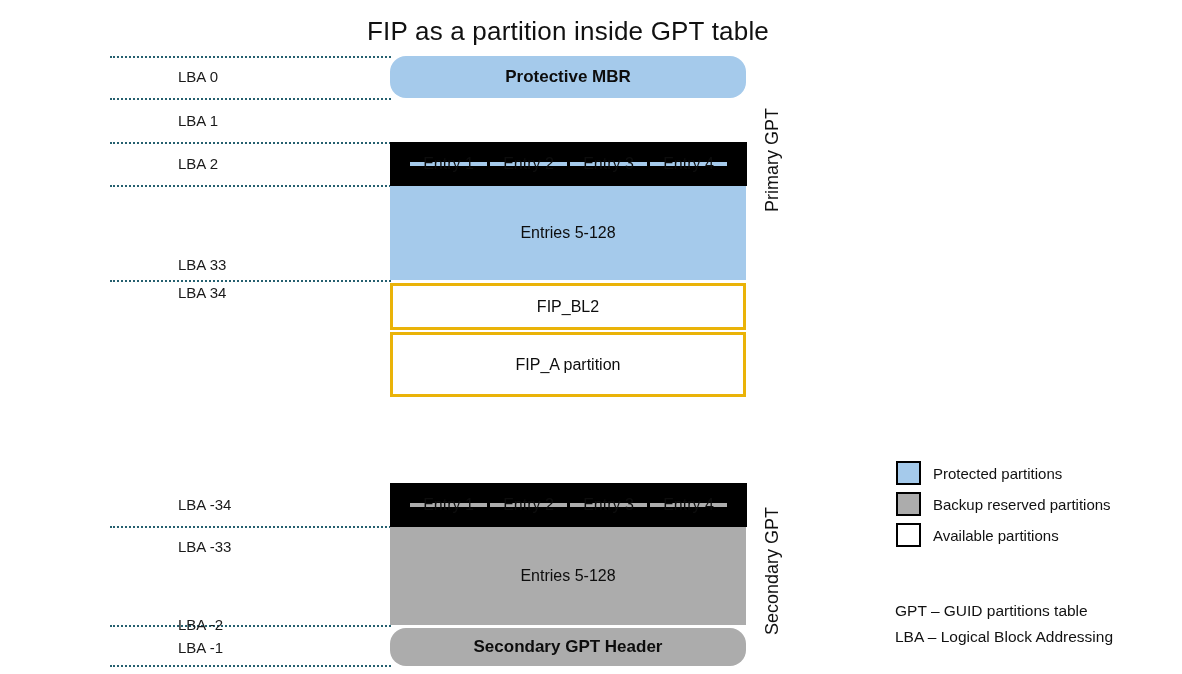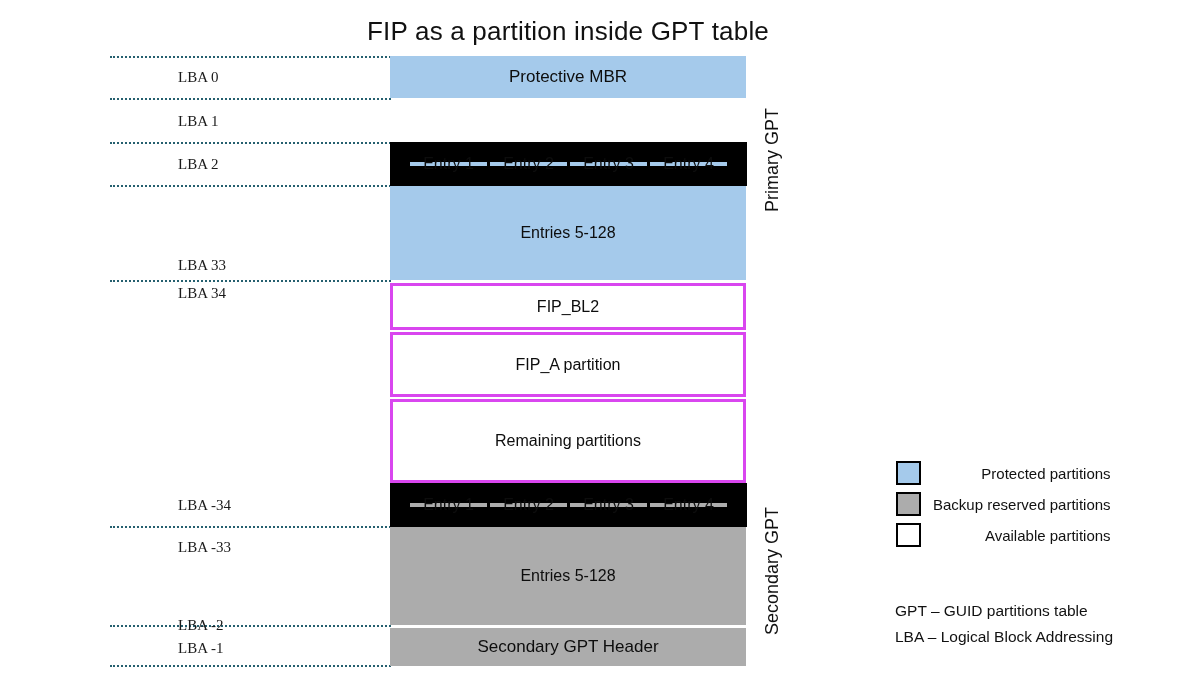--- a/index.html
+++ b/index.html
@@ -34,38 +34,37 @@
     border-top: 2px dotted #25606F;
   }
   .lba {
     position: absolute;
     left: 178px;
     height: 18px;
     line-height: 18px;
     font-size: 15px;
     color: #1a1a1a;
     white-space: nowrap;
-    font-family: Liberation Serif, serif;
   }
   .block {
     position: absolute;
     left: 390px;
     width: 356px;
     display: flex;
     align-items: center;
     justify-content: center;
     font-size: 16px;
     color: #0d0d0d;
     text-align: center;
   }
-  .bold { font-weight: normal; font-size: 17px; }
+  .bold { font-weight: bold; font-size: 17px; border-radius: 16px; }
   .fill-protected { background: #A5CAEB; }
   .fill-reserved  { background: #E5A4DE; }
   .fill-backup    { background: #ACACAC; }
-  .fill-available { background: #ffffff; border: 3px solid #d946ef; }
+  .fill-available { background: #ffffff; border: 3px solid #eab308; }
   .entry-row {
     position: absolute;
     left: 390px;
     width: 357px;
     background: #000000;
     padding: 20px;
     display: flex;
     gap: 3px;
   }
   .entry-cell {
@@ -87,21 +86,20 @@
     color: #111111;
     transform: rotate(-90deg);
     white-space: nowrap;
   }
   .legend { position: absolute; left: 896px; top: 461px; }
   .legend-row {
     display: flex;
     align-items: center;
     margin-bottom: 7px;
     height: 24px;
-    justify-content: space-between;
   }
   .swatch {
     width: 25px;
     height: 24px;
     border: 2.5px solid #000000;
     margin-right: 12px;
     flex: none;
   }
   .legend-label { font-size: 15px; color: #111111; white-space: nowrap; }
   .abbrev {
@@ -147,21 +145,20 @@
     <div class="entry-cell fill-protected">Entry 3</div>
     <div class="entry-cell fill-protected">Entry 4</div>
   </div>
 
   <div class="block fill-protected" style="top:186px;height:94px">Entries 5-128</div>
 
   <div class="block fill-available" style="top:283px;height:47px">FIP_BL2</div>
 
   <div class="block fill-available" style="top:332px;height:65px">FIP_A partition</div>
 
-  <div class="block fill-available" style="top:399px;height:84px">Remaining partitions</div>
 
   <div class="entry-row" style="top:483px;height:44px">
     <div class="entry-cell fill-backup">Entry 1</div>
     <div class="entry-cell fill-backup">Entry 2</div>
     <div class="entry-cell fill-backup">Entry 3</div>
     <div class="entry-cell fill-backup">Entry 4</div>
   </div>
 
   <div class="block fill-backup" style="top:527px;height:98px">Entries 5-128</div>
 

